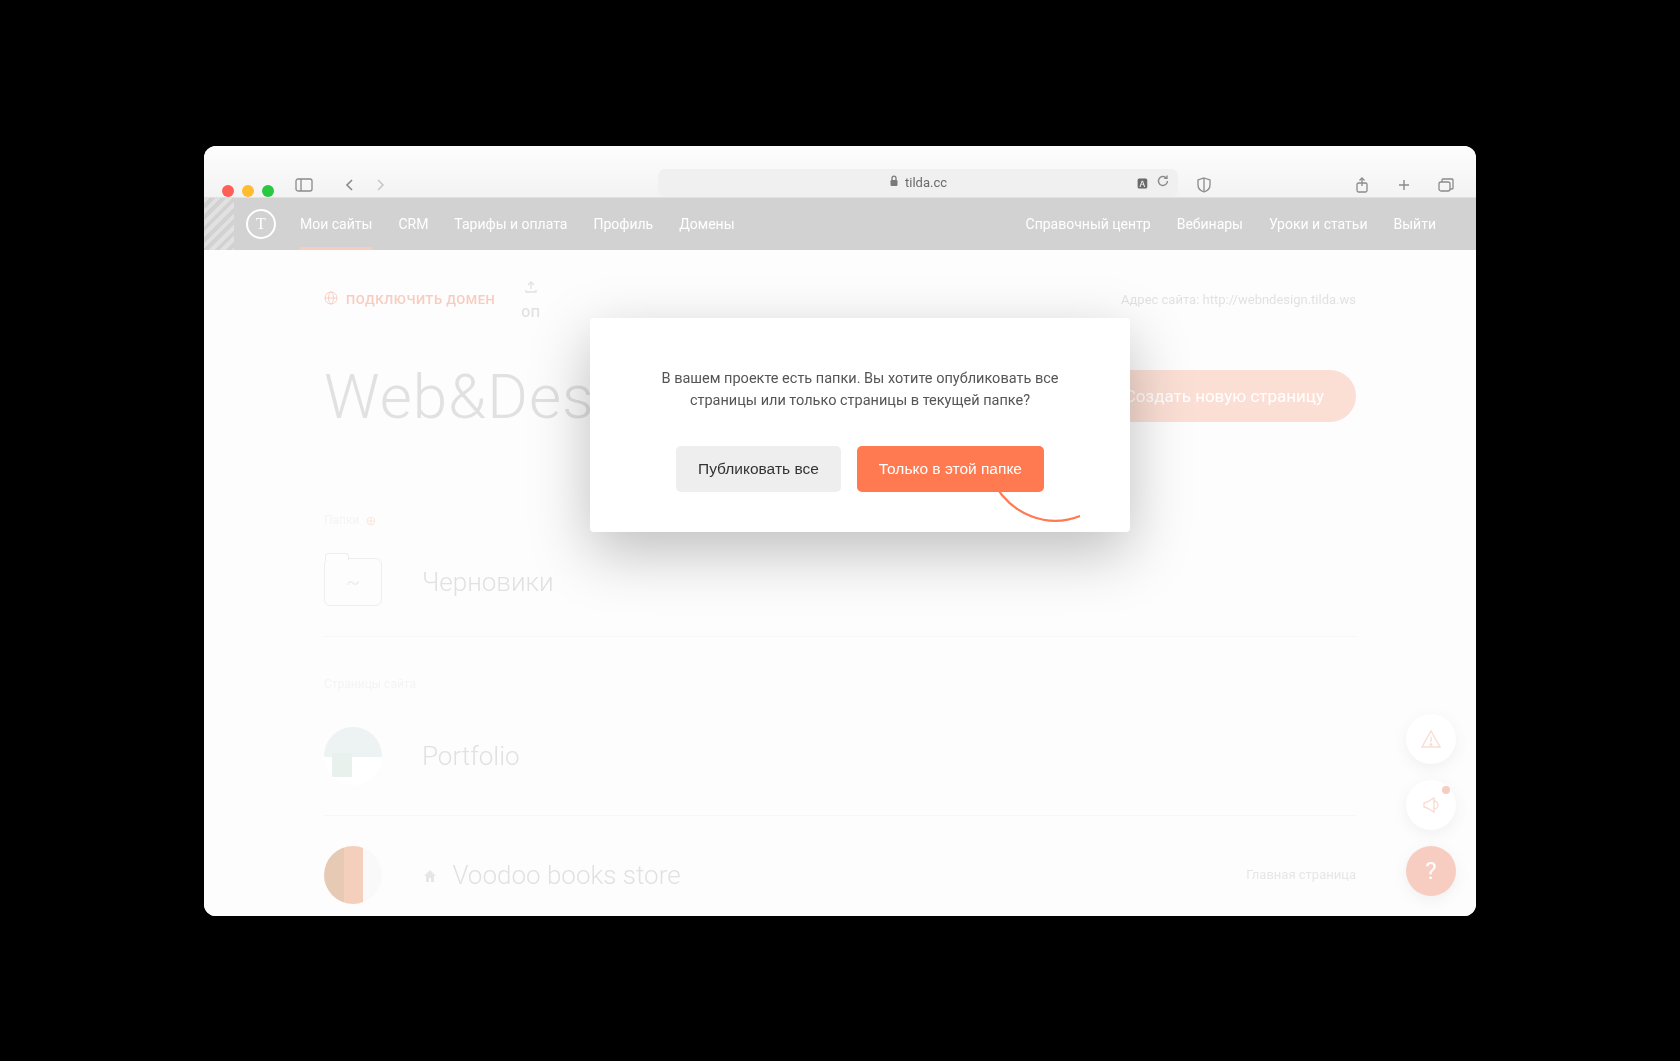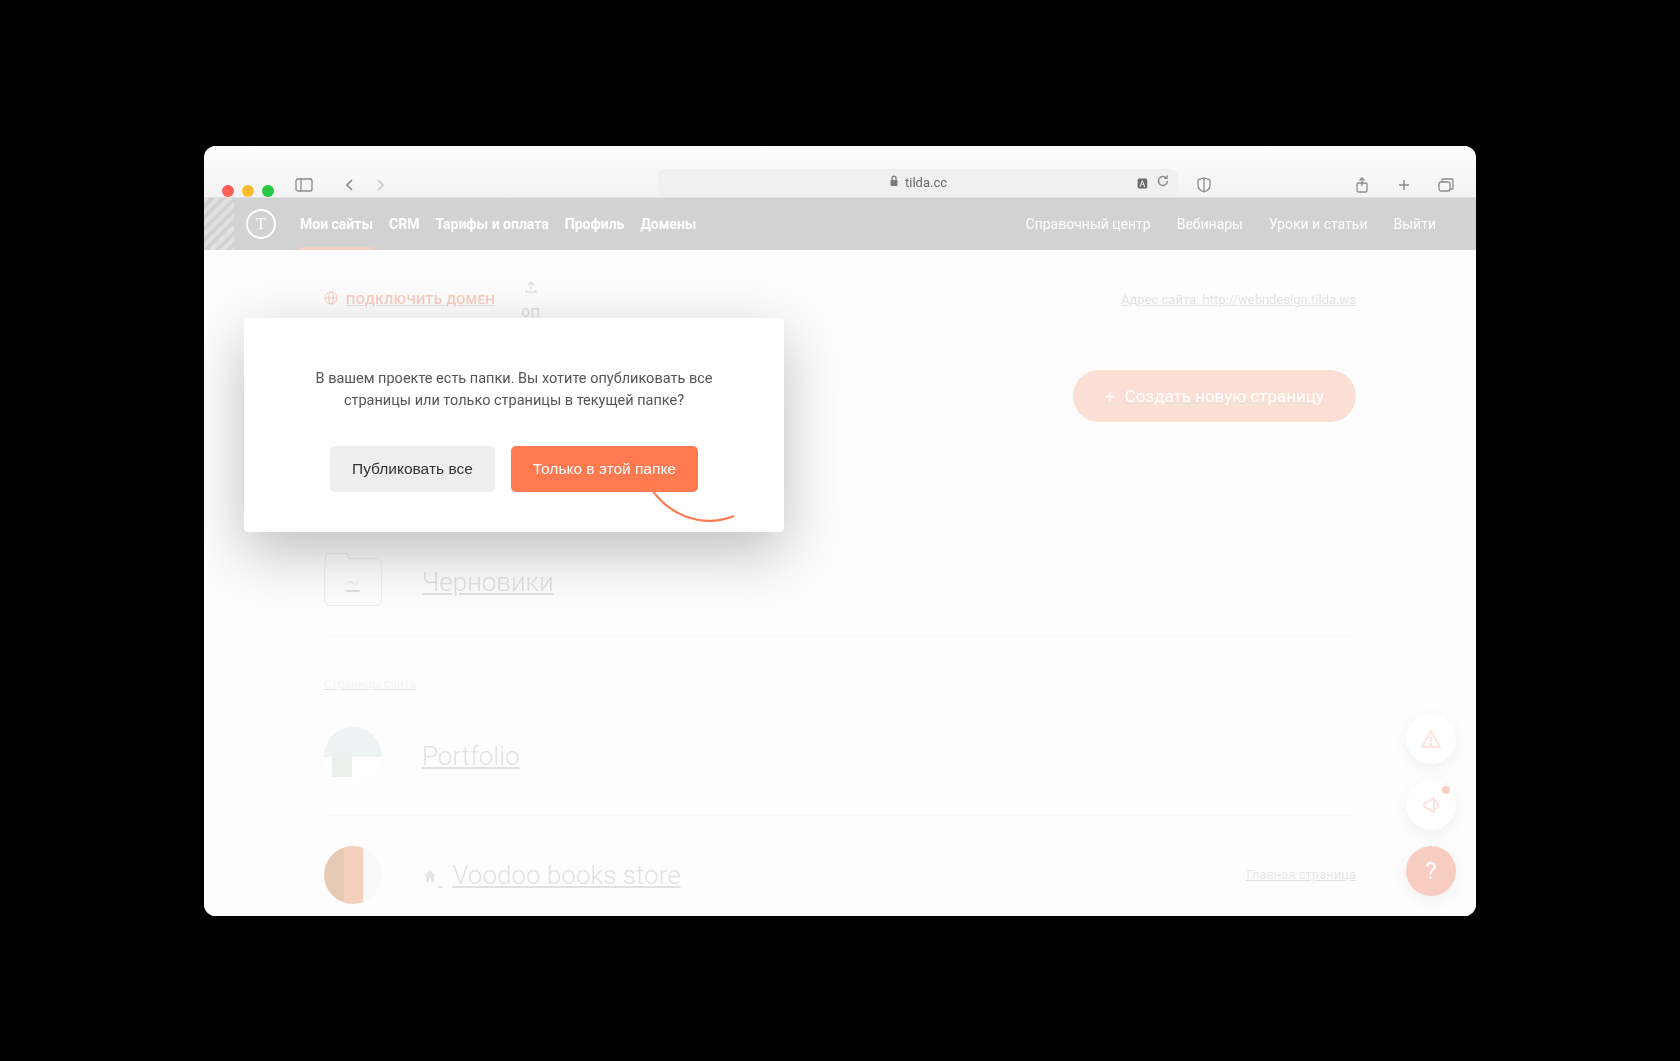--- a/index.html
+++ b/index.html
@@ -92,30 +92,30 @@
 }
 .logo {
   width: 30px; height: 30px;
   border: 2px solid #fff;
   border-radius: 50%;
   margin: 0 24px 0 12px;
   display:flex;align-items:center;justify-content:center;
   font-family: Georgia, serif;
   font-size: 16px;
 }
-.nav { display: flex; gap: 16px; font-weight: bold; }
+.nav { display: flex; gap: 26px; }
 .nav a { color: #fff; text-decoration: none; cursor: pointer; position: relative; padding-bottom: 16px; margin-bottom:-16px;}
 .nav a.active::after{
   content:""; position:absolute; left:0; right:0; bottom:-2px; height:3px; background:#f09175;
 }
 .nav-right { margin-left: auto; display: flex; gap: 26px; }
 .nav-right a { color: #fff; text-decoration: none; cursor: pointer; }
 
 
-.content { padding: 30px 120px 0 120px; color: #bdbdbd; position: relative; text-decoration: underline;}
+.content { padding: 30px 120px 0 120px; color: #bdbdbd; position: relative;}
 .topline { display: flex; align-items: center; gap: 26px; font-size: 13px; font-weight:600; letter-spacing: .5px;}
 .topline .connect { color:#f09175; display:flex; align-items:center; gap:8px;}
 .topline .publish { color:#bdbdbd; display:flex; align-items:center; gap:8px;flex-direction:column;}
 .topline .siteaddr { margin-left:auto; font-weight:400; color:#bdbdbd; letter-spacing:0;}
 .topline .siteaddr a { color:#bdbdbd; text-decoration:none;}
 
 .title-row { display:flex; align-items:center; margin-top: 40px;}
 .site-title { font-size: 62px; font-weight: 300; color:#bcbcbc; letter-spacing:1px;}
 .create-btn {
   margin-left: auto;
@@ -158,21 +158,21 @@
 .fab {
   width:50px; height:50px; border-radius:50%; background:#fff; box-shadow:0 4px 16px rgba(0,0,0,.12);
   display:flex; align-items:center; justify-content:center; cursor:pointer; position:relative;
 }
 .fab.alert { color:#f3b29d; }
 .fab.mega { color:#f3b29d; }
 .fab.mega .dot{position:absolute; top:6px; right:6px; width:8px;height:8px;border-radius:50%;background:#f09175;}
 .fab.help { background:#f09175; color:#fff; font-size:24px;}
 
 
-.modal-backdrop{ position:absolute; inset:0; z-index:10; display:flex; align-items:flex-start; padding-top:120px;padding-left:40px;}
+.modal-backdrop{ position:absolute; inset:0; z-index:10; display:flex; align-items:flex-start; justify-content:center; padding-top:120px;padding-left:40px;}
 .modal {
   width: 540px; background:#fff; border-radius:4px; box-shadow:0 20px 60px rgba(0,0,0,.25);
   padding: 50px 40px 40px 40px;
   text-align:center;
   position:relative;
 }
 .modal p { color:#555; font-size:14.5px; line-height:1.55; margin-bottom:34px;}
 .modal .btns { display:flex; justify-content:center; gap:16px;}
 .modal button {
   border:none; border-radius:5px; padding:14px 22px; font-size:15.5px; cursor:pointer;

